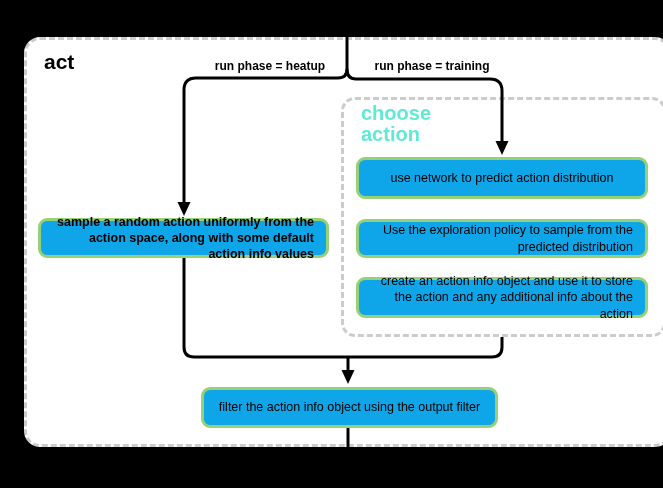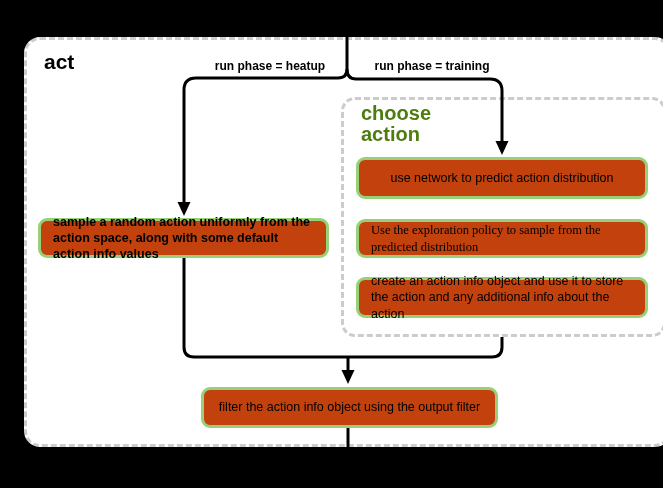--- a/index.html
+++ b/index.html
@@ -54,40 +54,40 @@
     border-radius: 14px;
     background: transparent;
   }
   #group-title {
     position: absolute;
     left: 345px; top: 103px;
     width: 100px;
     font-size: 20px;
     font-weight: bold;
     line-height: 21px;
-    color: #4d7c0f;
+    color: #5eead4;
   }
   .node {
     position: absolute;
     box-sizing: border-box;
-    background: #c2410c;
+    background: #0ea5e9;
     border: 3px solid #97d077;
     border-radius: 9px;
     display: flex;
     align-items: center;
     justify-content: center;
-    text-align: left;
+    text-align: right;
     font-size: 12.5px;
     line-height: 1.3;
     color: #000;
     padding: 2px 12px;
   }
   #node-sample      { left: 22px;  top: 218px; width: 291px; height: 40px; font-weight: bold; }
   #node-network     { left: 340px; top: 157px; width: 292px; height: 42px; }
-  #node-exploration { left: 340px; top: 219px; width: 292px; height: 39px; font-family: Liberation Serif, serif; }
+  #node-exploration { left: 340px; top: 219px; width: 292px; height: 39px; }
   #node-actioninfo  { left: 340px; top: 277px; width: 292px; height: 41px; }
   #node-filter      { left: 185px; top: 387px; width: 297px; height: 41px; }
 </style>
 </head>
 <body>
 
 <div id="canvas">
 
   <div id="panel"></div>
 

